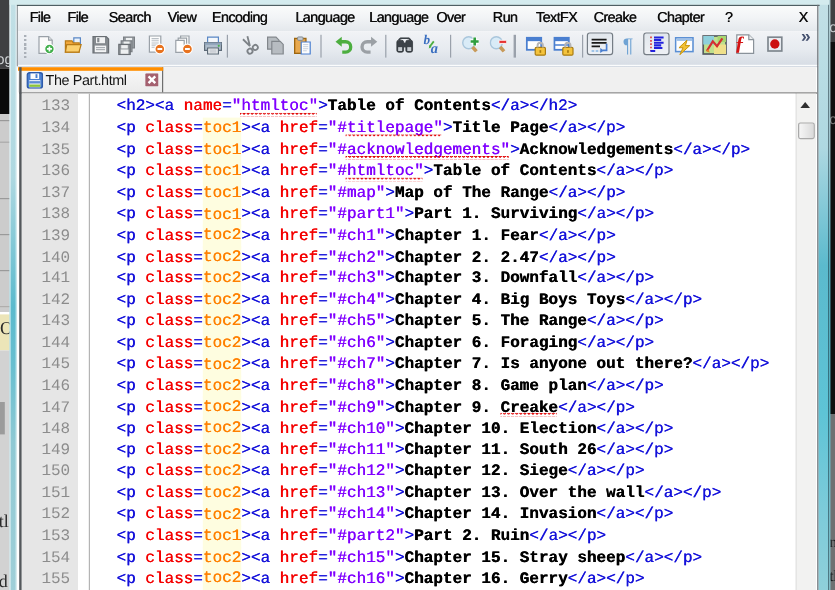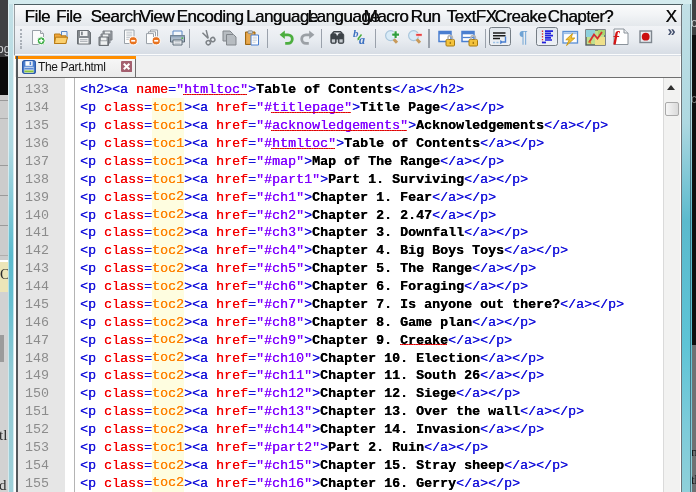--- a/index.html
+++ b/index.html
@@ -1,21 +1,21 @@
 <!DOCTYPE html>
 <html><head><meta charset="utf-8"><style>
 * { margin:0; padding:0; box-sizing:border-box; }
 html,body { width:696px; height:492px; overflow:hidden; }
 .abs { position:absolute; }
 #root { position:relative; width:696px; height:492px; background:#fff;
         font-family:"Liberation Sans",sans-serif; }
 
 #menubar { left:14px; top:5px; width:668px; height:21px;
   background:linear-gradient(#fafbfb,#f2f4f6 45%,#e4e8ec); }
-.mi { position:absolute; top:7.2px; font-size:17px; color:#0a0a0a; letter-spacing:-0.5px; text-shadow:0.4px 0 0 #333; }
+.mi { position:absolute; top:7.2px; font-size:12px; color:#0a0a0a; letter-spacing:-0.5px; text-shadow:0.4px 0 0 #333; }
 
 #toolbar { left:14px; top:26px; width:668px; height:29.5px;
   background:linear-gradient(#f1f3f6,#e7ebf0 50%,#d5dbe3); }
 #grip { left:19.5px; top:29px; width:2px; height:21px;
   background:repeating-linear-gradient(#aab0b8 0 2px, transparent 2px 3.5px); }
 .tsep { position:absolute; top:28.5px; width:1.3px; height:19.5px; background:#9aa1ab; }
 .tpress { position:absolute; top:27px; width:22.5px; height:18.5px; border:1.3px solid #757d85;
   border-radius:2.5px; background:linear-gradient(#e2e7ed,#eef1f5); }
 
 #tabbar { left:17.5px; top:55.5px; width:662px; height:21.8px; background:#f0f0f0; }
@@ -33,21 +33,21 @@
 #cright { left:680.5px; top:4px; width:1.6px; height:488px; background:#6e7479; }
 #mleft { left:14px; top:5px; width:0.8px; height:50px; background:#9aa0a4; }
 
 #editor { left:17.5px; top:78.2px; width:645.5px; height:413.8px; background:#fff; }
 #margin { left:17.5px; top:78.2px; width:47.5px; height:413.8px; background:#e6e6e6; }
 #marginline { left:73.5px; top:78.2px; width:1px; height:413.8px; background:#b4b4b4; }
 #nums { left:17.5px; top:81.4px; width:31.5px; text-align:right; color:#8c8c8c; }
 #code { left:80px; top:81.4px; }
 #nums, #code { font-family:"Liberation Mono",monospace; font-size:13.3333px; line-height:17.88px; white-space:pre; }
 #code { text-shadow:0.35px 0 0 currentColor; }
-.ln { height:17.88px; }
+.ln { height:17.88px;padding-left:17px; }
 i { font-style:normal; }
 .tg { color:#1512da; }
 .at { color:#f40000; }
 .vl { color:#ff8000; background:#fefde0; padding:2.2px 0; }
 .st { color:#8000ff; }
 .sq { position:relative; }
 .st { color:#8000ff; }
 .sq1::after { left:6.5px !important; }
 .sq2::after { left:14.5px !important; }
 .sqw::after { left:0.5px !important; }
@@ -101,21 +101,21 @@
 <div class="abs" style="left:14px;top:4px;width:669px;height:1px;background:#4e5f63"></div>
 
 <div class="abs" id="menubar"></div>
 <span class="mi" style="left:24.5px">File</span>
     <span class="mi" style="left:56px">File</span>
     <span class="mi" style="left:90.5px">Search</span>
     <span class="mi" style="left:139.5px">View</span>
     <span class="mi" style="left:176.5px">Encoding</span>
     <span class="mi" style="left:246px">Language</span>
     <span class="mi" style="left:307.5px">Language</span>
-    <span class="mi" style="left:363.5px">Macro</span>
+    <span class="mi" style="left:363.5px">Over</span>
     <span class="mi" style="left:410.5px">Run</span>
     <span class="mi" style="left:446.5px">TextFX</span>
     <span class="mi" style="left:494.5px">Creake</span>
     <span class="mi" style="left:547.5px">Chapter</span>
     <span class="mi" style="left:604px">?</span>
     <span class="mi" style="left:665.5px">X</span>
 <div class="abs" id="toolbar"></div>
 <div class="abs" id="grip"></div>
 <svg class="abs" style="left:29.5px;top:28.5px" width="16" height="17" viewBox="0 0 16 17">
       <path d="M2.5 1.5h8l3 3v11h-11z" fill="#fbfbfb" stroke="#9aa1a8"></path>

